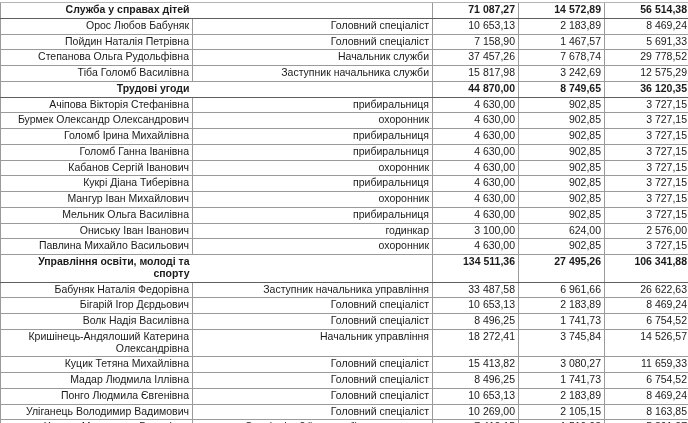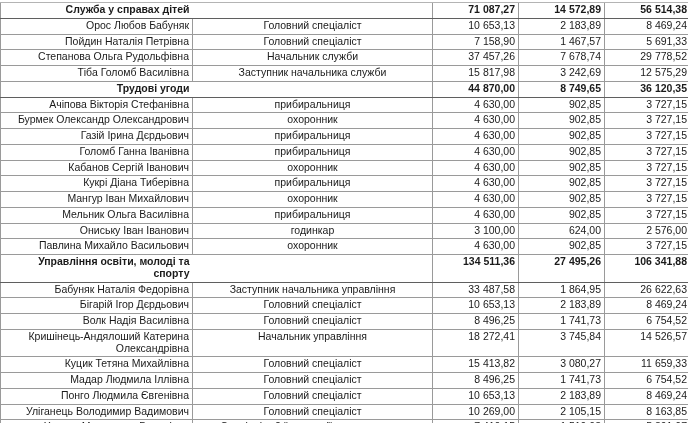--- a/index.html
+++ b/index.html
@@ -34,21 +34,21 @@
     vertical-align:top;
     white-space:normal;
     overflow:hidden;
   }
   td.num{
     text-align:right;
     padding-right:9px;
     white-space:nowrap;
   }
   td.name{ text-align:right; }
-  td.pos{ text-align:center; }
+  td.pos{ text-align:right; }
 
   tr.section td{
     font-weight:bold;
     border-top:1px solid #a21caf;
     border-bottom:1px solid #5f5f5f;
   }
   tr.section td.name{
     border-right:none;
   }
   tr.section td.pos{
@@ -127,21 +127,21 @@
           <td class="num">3 727,15</td>
         </tr>
         <tr class="">
           <td class="name">Бурмек Олександр Олександрович</td>
           <td class="pos">охоронник</td>
           <td class="num">4 630,00</td>
           <td class="num">902,85</td>
           <td class="num">3 727,15</td>
         </tr>
         <tr class="">
-          <td class="name">Газій Ірина Дєрдьович</td>
+          <td class="name">Голомб Ірина Михайлівна</td>
           <td class="pos">прибиральниця</td>
           <td class="num">4 630,00</td>
           <td class="num">902,85</td>
           <td class="num">3 727,15</td>
         </tr>
         <tr class="">
           <td class="name">Голомб Ганна Іванівна</td>
           <td class="pos">прибиральниця</td>
           <td class="num">4 630,00</td>
           <td class="num">902,85</td>
@@ -193,21 +193,21 @@
           <td class="name">Управління освіти, молоді та спорту</td>
           <td class="pos"></td>
           <td class="num">134 511,36</td>
           <td class="num">27 495,26</td>
           <td class="num">106 341,88</td>
         </tr>
         <tr class="">
           <td class="name">Бабуняк Наталія Федорівна</td>
           <td class="pos">Заступник начальника управління</td>
           <td class="num">33 487,58</td>
-          <td class="num">1 864,95</td>
+          <td class="num">6 961,66</td>
           <td class="num">26 622,63</td>
         </tr>
         <tr class="">
           <td class="name">Бігарій Ігор Дєрдьович</td>
           <td class="pos">Головний спеціаліст</td>
           <td class="num">10 653,13</td>
           <td class="num">2 183,89</td>
           <td class="num">8 469,24</td>
         </tr>
         <tr class="">

